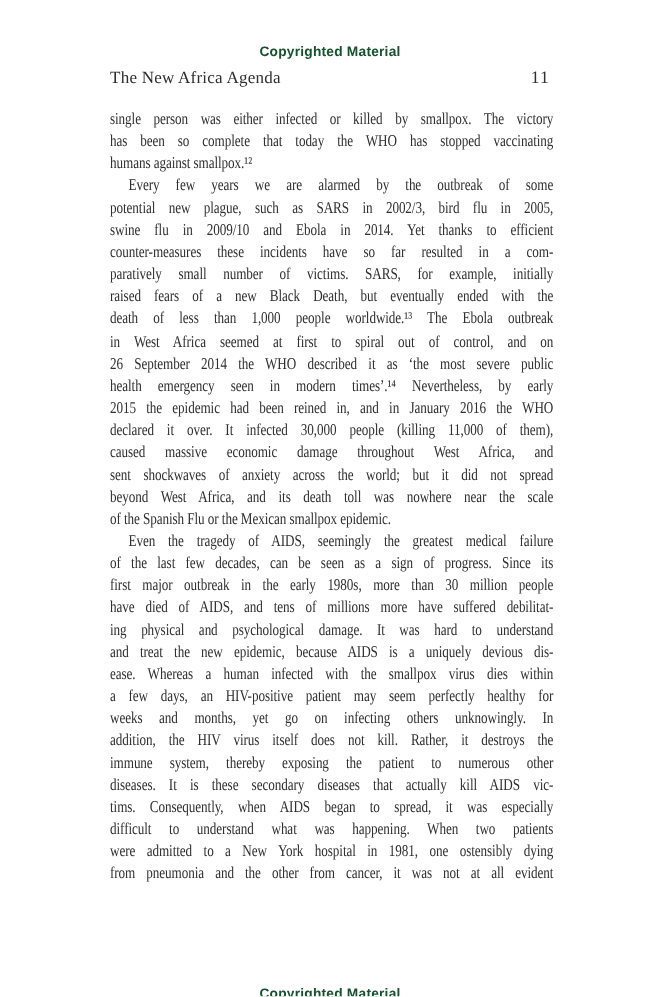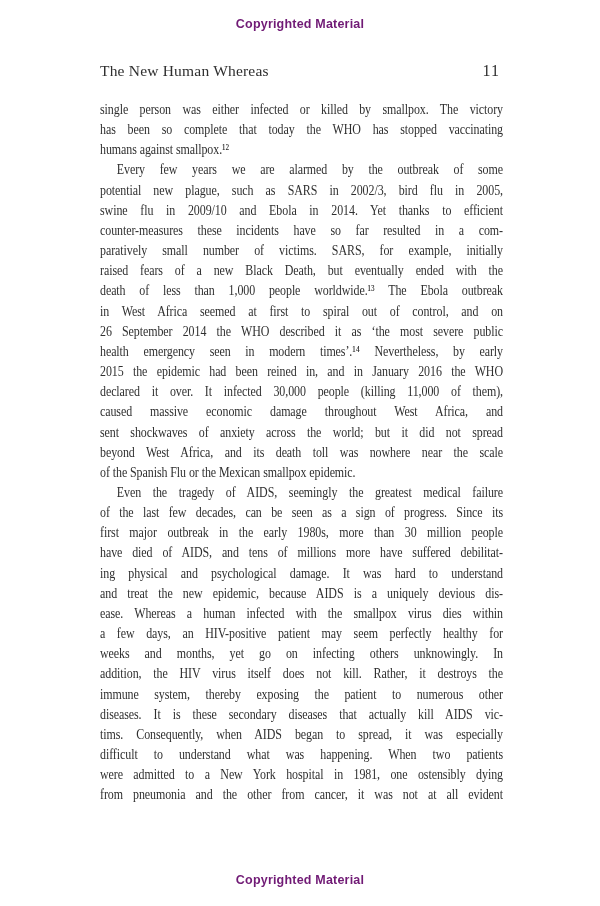--- a/index.html
+++ b/index.html
@@ -18,21 +18,22 @@
   }
   .copyright {
     position: absolute;
     left: 0;
     right: 0;
     text-align: center;
     font-family: "Liberation Sans", "DejaVu Sans", sans-serif;
     font-weight: bold;
     font-size: 12.5px;
     letter-spacing: 0.2px;
-    color: #701a75;
+    color: #14532d;
+    margin-top: 23px;
   }
   .copyright.top { top: 17px; }
   .copyright.bottom { top: 873px; }
   .running-header {
     position: absolute;
     top: 62px;
     left: 100px;
     width: 403px;
     display: flex;
     justify-content: space-between;
@@ -66,21 +67,21 @@
   .line.indent { text-indent: 21px; }
 </style>
 </head>
 <body>
 
 <div class="page">
 
   <div class="copyright top">Copyrighted Material</div>
 
   <div class="running-header">
-    <span class="title">The New Human Whereas</span>
+    <span class="title">The New Africa Agenda</span>
     <span class="pagenum">11</span>
   </div>
 
   <div class="text-col">
 
     <div>
       <div class="line">single person was either infected or killed by smallpox. The victory</div>
       <div class="line">has been so complete that today the WHO has stopped vaccinating</div>
       <div class="line last">humans against smallpox.¹²</div>
     </div>

